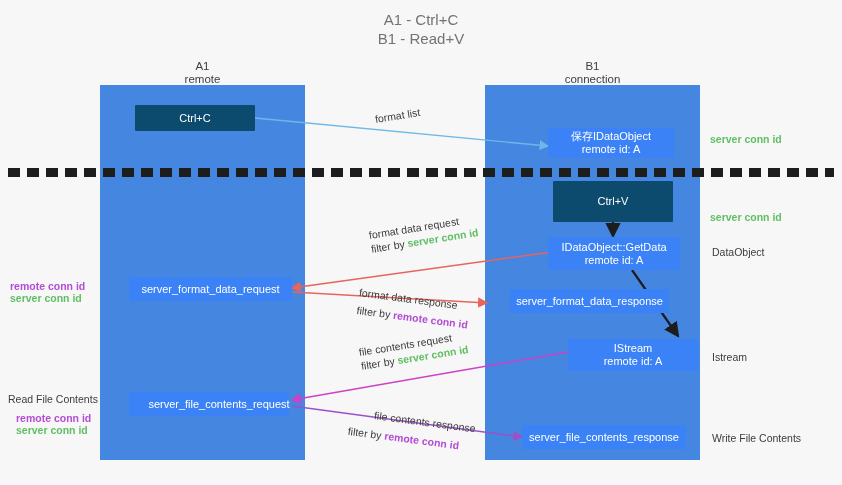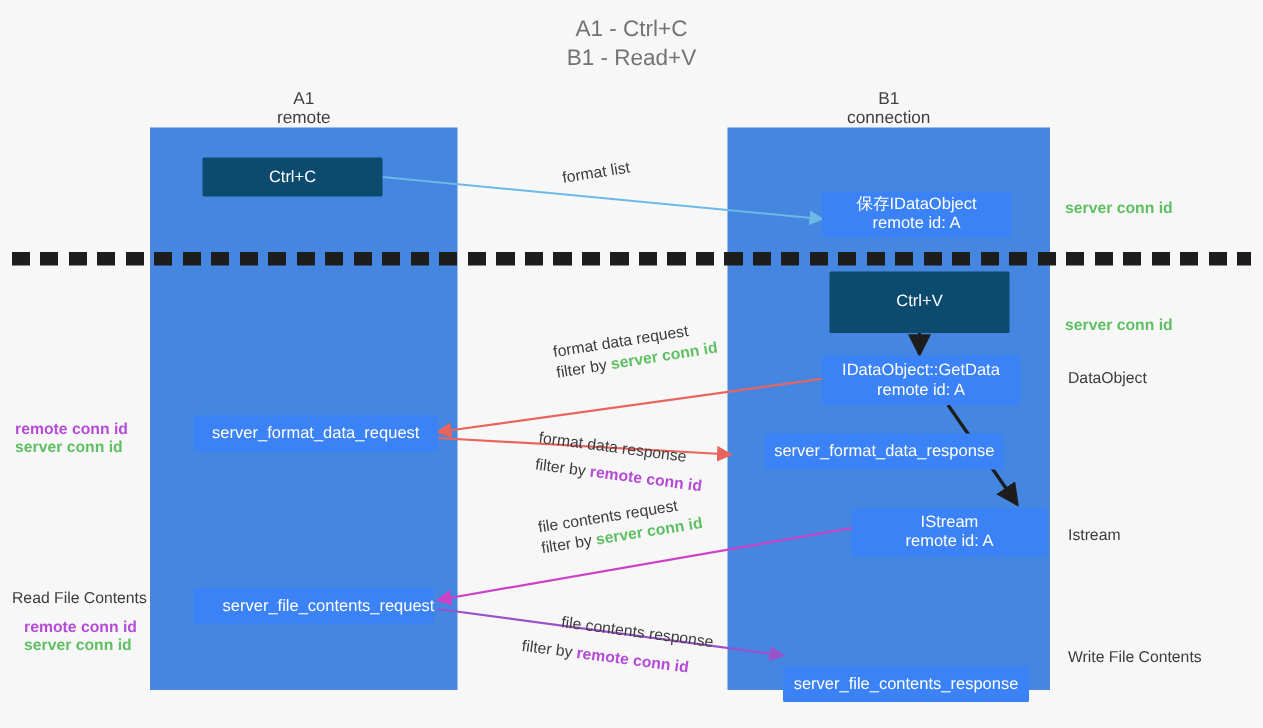--- a/index.html
+++ b/index.html
@@ -192,21 +192,21 @@
   </div>
 
   <div class="abs box orange" style="left:487px; top:289px; width:159px; height:24px;margin-left:23px;">
     <span>server_format_data_response</span>
   </div>
 
   <div class="abs box orange" style="left:129px; top:392px; width:160px; height:24px;padding-left:24px;">
     <span>server_file_contents_request</span>
   </div>
 
-  <div class="abs box orange" style="left:522px; top:444px; width:164px; height:24px;">
+  <div class="abs box orange" style="left:522px; top:425px; width:164px; height:24px;">
     <span>server_file_contents_response</span>
   </div>
 
   <div class="abs elabel rot-up" style="left:375px; top:112px;">
     <span>format list</span>
   </div>
 
   <div class="abs elabel rot-up" style="left:370px; top:228px;">
     <div>format data request</div>
     <div>

